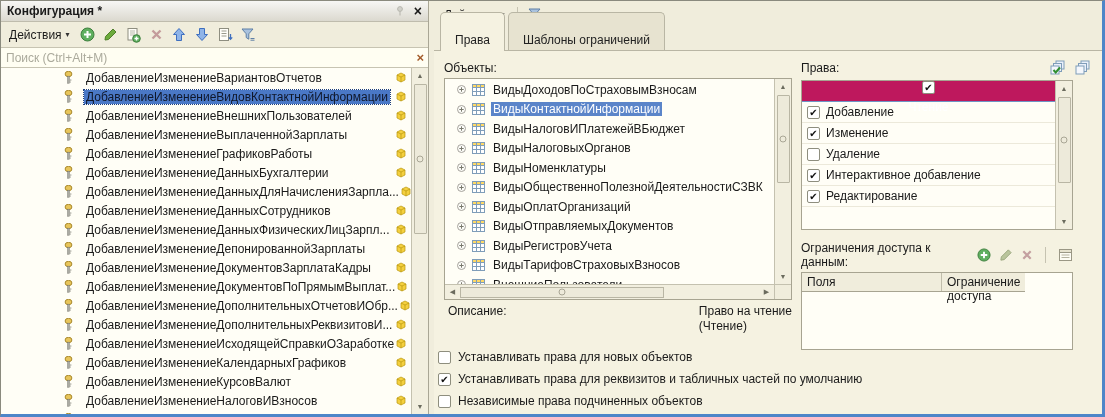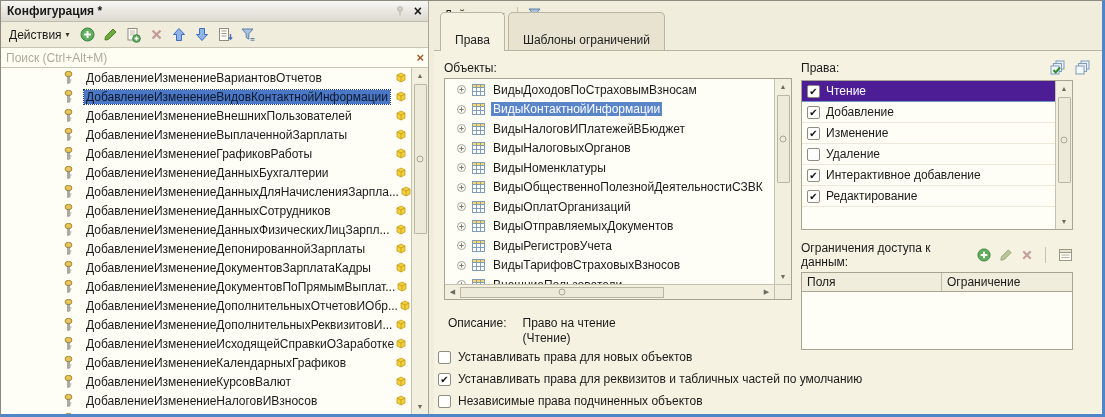--- a/index.html
+++ b/index.html
@@ -78,43 +78,43 @@
   .hscroll { position:absolute; left:0; right:17px; bottom:0; height:15px; background:#F2EFDF;
              border-top:1px solid #C4C1AF; display:flex; align-items:center; }
   .hscroll .sarrow { width:15px; height:100%; }
   .hscroll .sarrow.right { margin-left:auto; }
   .hthumb { height:11px; width:62%; background:#EDEADA; border:1px solid #B9B6A4; position:relative; }
   .hthumb::after { content:''; position:absolute; left:50%; top:50%; transform:translate(-50%,-50%);
                    width:5px; height:5px; border:1px solid #A9A695; border-radius:50%; }
   .corner { position:absolute; right:0; bottom:0; width:17px; height:15px; background:#F0EDDC;
             border-top:1px solid #C4C1AF; border-left:1px solid #C4C1AF; }
 
-  .desc { margin-top:16px; display:flex; gap:16px; padding-left:4px; }
+  .desc { margin-top:4px; display:flex; gap:8px; padding-left:4px;justify-content:space-between; }
   .desc .lines div { line-height:15px; }
 
   .rights-col { position:absolute; left:367px; top:8px; width:290px; }
   .rights-head { display:flex; align-items:center; height:18px; }
   .rights-head .sec-label { flex:1; }
   .head-icons { display:flex; gap:8px; align-items:center; }
   .rightsbox { position:relative; margin-top:3px; width:272px; height:150px; border:1px solid #A7A491; background:#FFFEF6; }
   .rlist { position:absolute; left:0; top:0; right:17px; bottom:0; overflow:hidden; }
   .rrow { height:21px; display:flex; align-items:center; gap:6px; padding:0 5px; border-bottom:1px solid #ECE9DA; }
-  .rrow.selected { background:#4c1d95; border-bottom-color:#6E95C6; }
+  .rrow.selected { background:#be185d; border-bottom-color:#6E95C6;flex-direction:column; }
   .rrow.selected .rlbl { color:#fff; }
   .rightsbox .vscroll { position:absolute; right:0; top:0; bottom:0; width:17px; }
   .rightsbox .vscroll .sthumb { height:86px; margin-top:1px; }
 
   .cb { width:13px; height:13px; background:#fff; border:1px solid #8E8E7E; border-radius:2px;
         display:flex; align-items:center; justify-content:center; font-size:10px; color:#111; flex:0 0 13px; }
   .checked .cb::after { content:'✔'; }
 
   .restr-head { margin-top:11px; display:flex; align-items:center; width:272px; }
   .restr-head .sec-label { flex:1; }
   .restr-table { margin-top:3px; width:272px; height:78px; border:1px solid #A7A491; background:#FFFEF6;
-                 display:flex; flex-direction:column; }
+                 display:flex; flex-direction:row; }
   .rt-head { display:flex; height:19px; flex:0 0 19px; background:#F0EDDC; border-bottom:1px solid #A7A491; }
   .rt-col1 { width:140px; border-right:1px solid #C0BDAB; padding:2px 5px; }
   .rt-col2 { flex:1; padding:2px 5px; }
   .rt-body { flex:1; background:#FFFEF6; }
 
   .options { position:absolute; left:4px; top:299px; display:flex; flex-direction:column; gap:8px; }
   .opt { display:flex; align-items:center; gap:7px; }
 
   svg { display:block; }
 </style>

